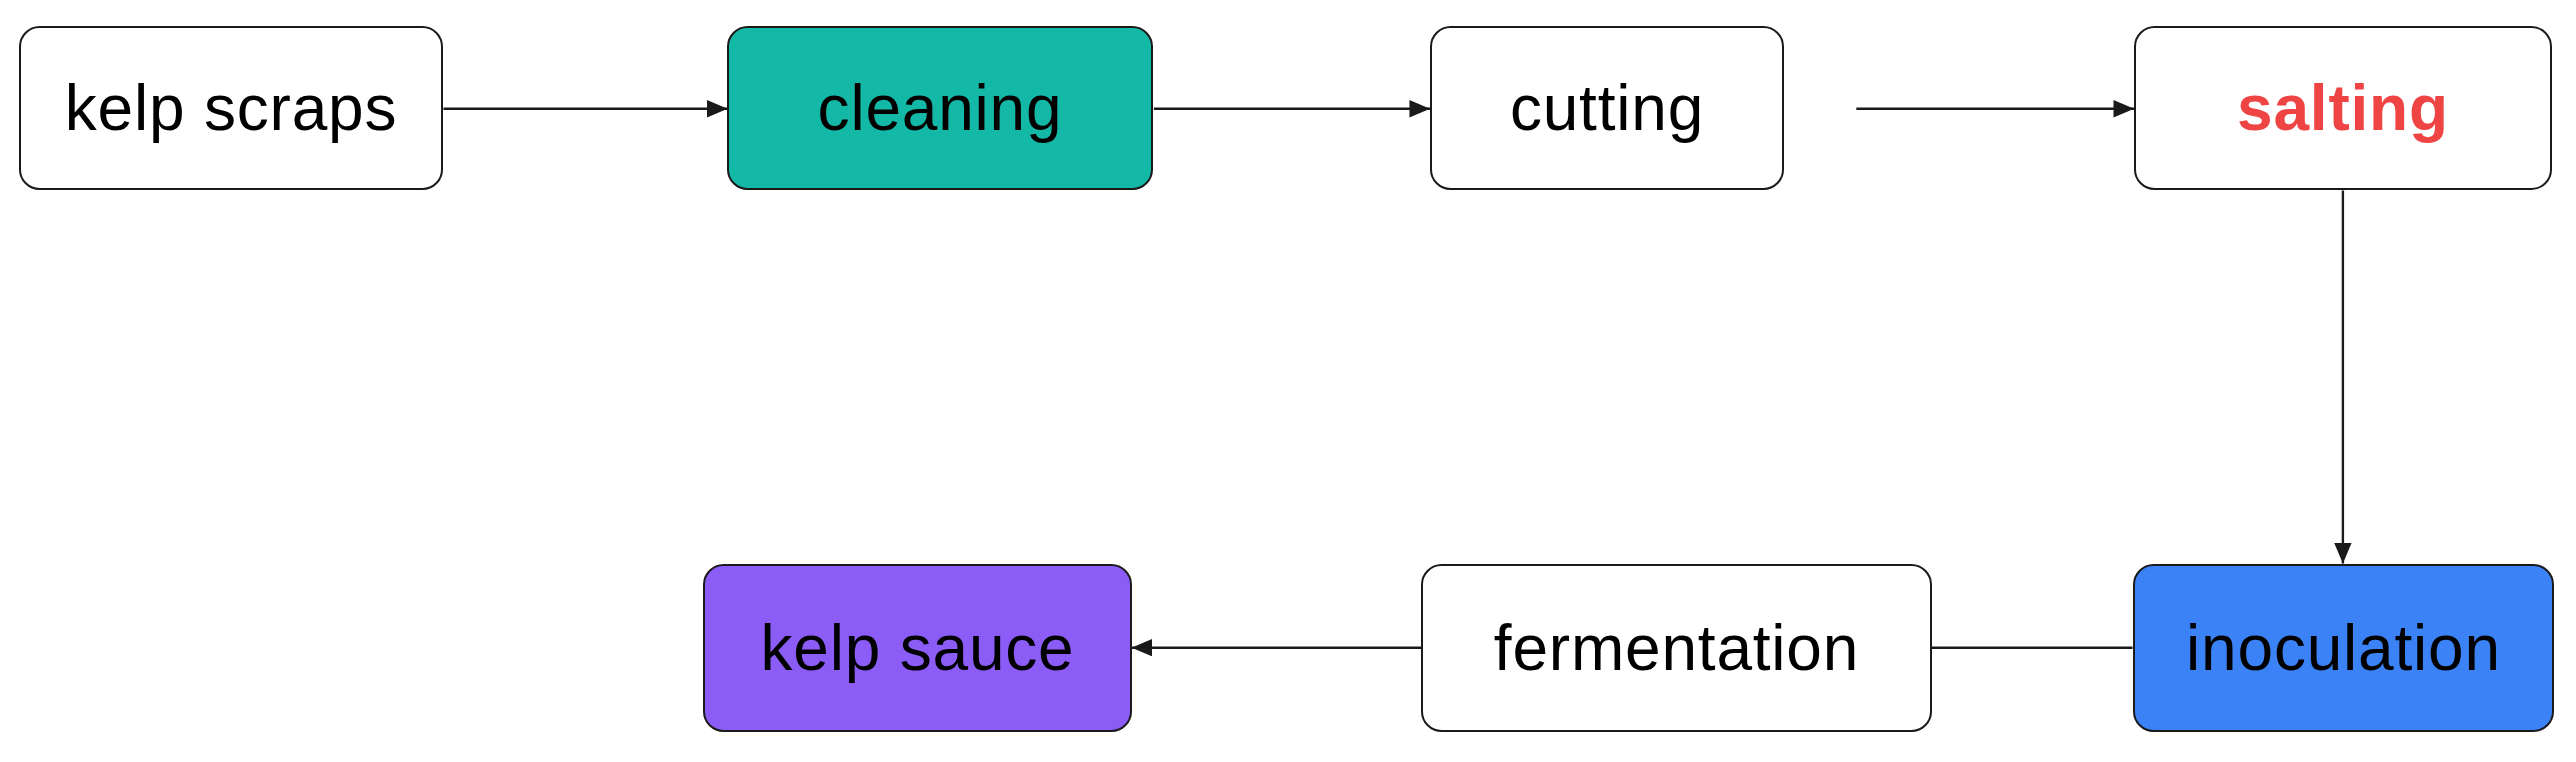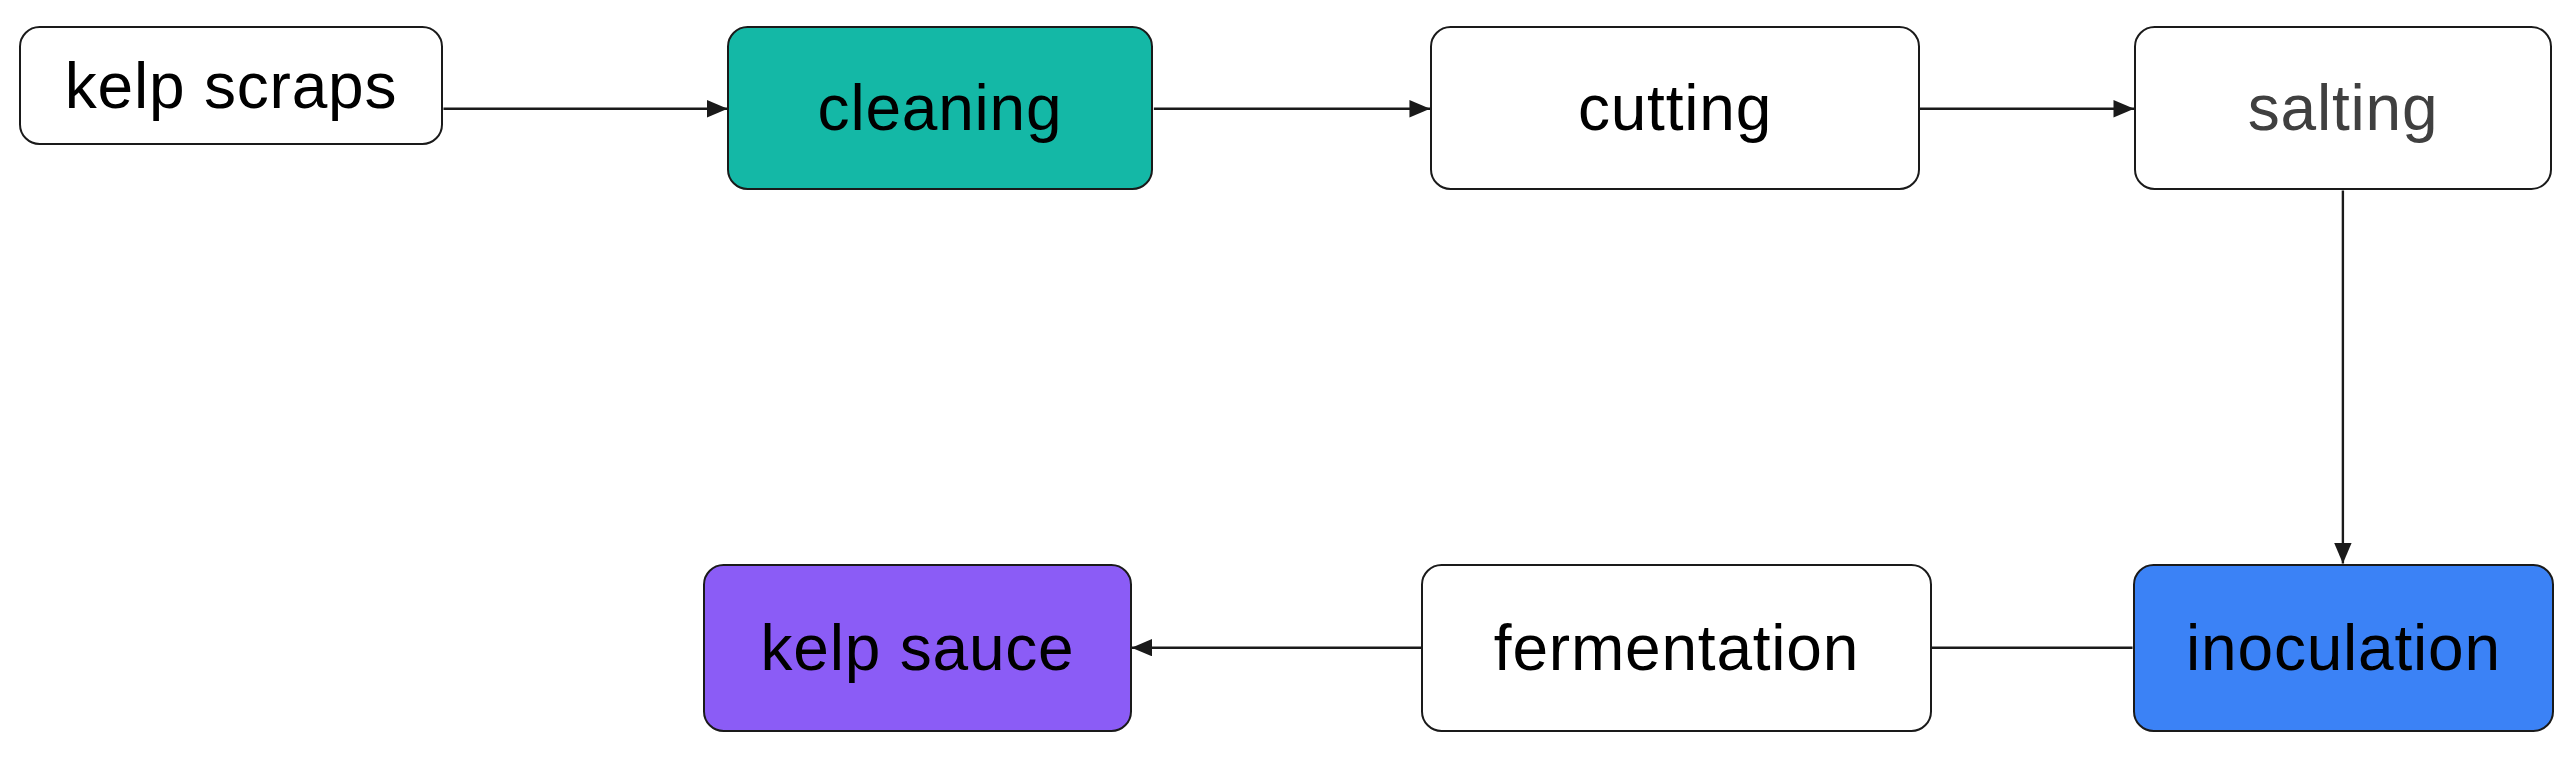--- a/index.html
+++ b/index.html
@@ -52,31 +52,31 @@
       </marker>
     </defs>
   <line x1="558" y1="137" x2="916" y2="137" stroke="#1a1a1a" stroke-width="3" marker-end="url(#arrowhead)"></line>
       <line x1="1453" y1="137" x2="1801" y2="137" stroke="#1a1a1a" stroke-width="3" marker-end="url(#arrowhead)"></line>
       <line x1="2338" y1="137" x2="2688" y2="137" stroke="#1a1a1a" stroke-width="3" marker-end="url(#arrowhead)"></line>
       <line x1="2951" y1="240" x2="2951" y2="710" stroke="#1a1a1a" stroke-width="3" marker-end="url(#arrowhead)"></line>
       <line x1="2686" y1="816" x2="2340" y2="816" stroke="#1a1a1a" stroke-width="3" marker-end="url(#arrowhead)"></line>
       <line x1="1790" y1="816" x2="1425" y2="816" stroke="#1a1a1a" stroke-width="3" marker-end="url(#arrowhead)"></line>
     </svg>
   <div id="nodes-layer">
-      <div class="node" style="left: 19px; top: 26px; width: 424px; height: 119px; border-color: rgb(26, 26, 26); background: rgb(255, 255, 255);">
+      <div class="node" style="left: 19px; top: 26px; width: 424px; height: 164px; border-color: rgb(26, 26, 26); background: rgb(255, 255, 255);">
         <span class="node-label" style="color: rgb(0, 0, 0);">kelp scraps</span>
       </div>
       <div class="node" style="left: 727px; top: 26px; width: 426px; height: 164px; border-color: rgb(26, 26, 26); background: #14b8a6;">
         <span class="node-label" style="color: rgb(0, 0, 0);">cleaning</span>
       </div>
-      <div class="node" style="left: 1430px; top: 26px; width: 490px; height: 164px; border-color: rgb(26, 26, 26); background: rgb(255, 255, 255);">
+      <div class="node" style="left: 1430px; top: 26px; width: 354px; height: 164px; border-color: rgb(26, 26, 26); background: rgb(255, 255, 255);">
         <span class="node-label" style="color: rgb(0, 0, 0);">cutting</span>
       </div>
       <div class="node" style="left: 2134px; top: 26px; width: 418px; height: 164px; border-color: rgb(26, 26, 26); background: rgb(255, 255, 255);">
-        <span class="node-label" style="color: #404040;">salting</span>
+        <span class="node-label" style="color: #ef4444; font-weight: bold;">salting</span>
       </div>
       <div class="node" style="left: 2133px; top: 564px; width: 421px; height: 168px; border-color: rgb(26, 26, 26); background: #3b82f6;">
         <span class="node-label" style="color: rgb(0, 0, 0);">inoculation</span>
       </div>
       <div class="node" style="left: 1421px; top: 564px; width: 511px; height: 168px; border-color: rgb(26, 26, 26); background: rgb(255, 255, 255);">
         <span class="node-label" style="color: rgb(0, 0, 0);">fermentation</span>
       </div>
       <div class="node" style="left: 703px; top: 564px; width: 429px; height: 168px; border-color: rgb(26, 26, 26); background: #8b5cf6;">
         <span class="node-label" style="color: rgb(0, 0, 0);">kelp sauce</span>
       </div>

